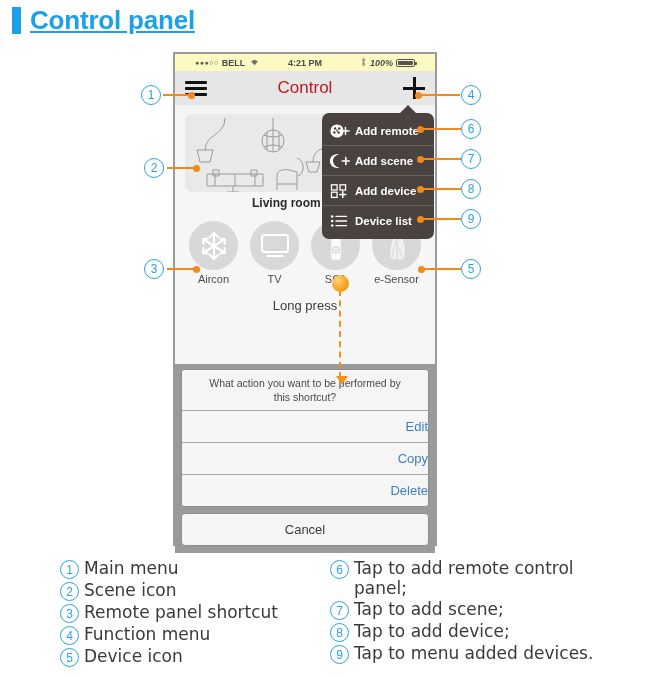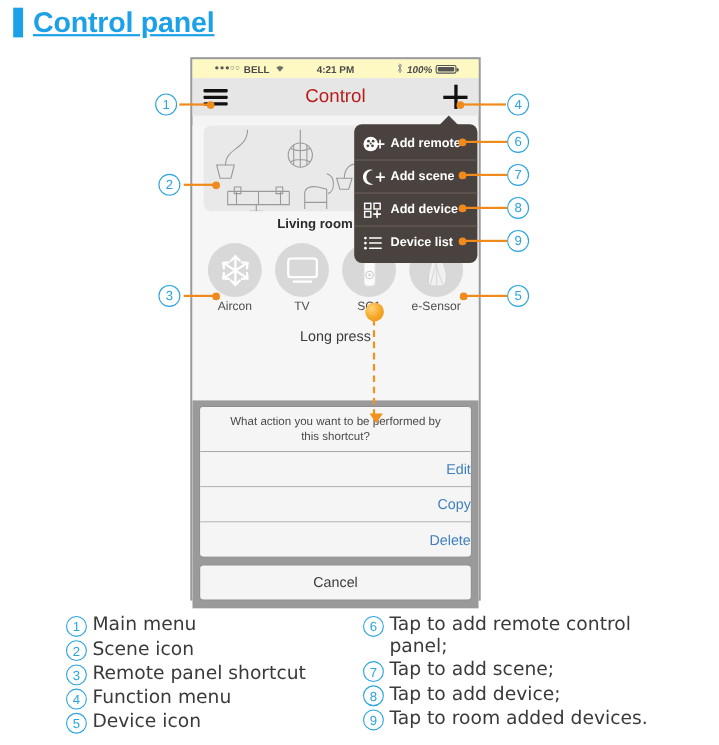--- a/index.html
+++ b/index.html
@@ -662,16 +662,16 @@
     <div class="legend-row">
       <span class="legend-num">7</span>
       <span class="legend-text">Tap to add scene;</span>
     </div>
     <div class="legend-row">
       <span class="legend-num">8</span>
       <span class="legend-text">Tap to add device;</span>
     </div>
     <div class="legend-row">
       <span class="legend-num">9</span>
-      <span class="legend-text">Tap to room added devices.</span>
+      <span class="legend-text">Tap to menu added devices.</span>
     </div>
   </div>
 </div>
 
 </body></html>

